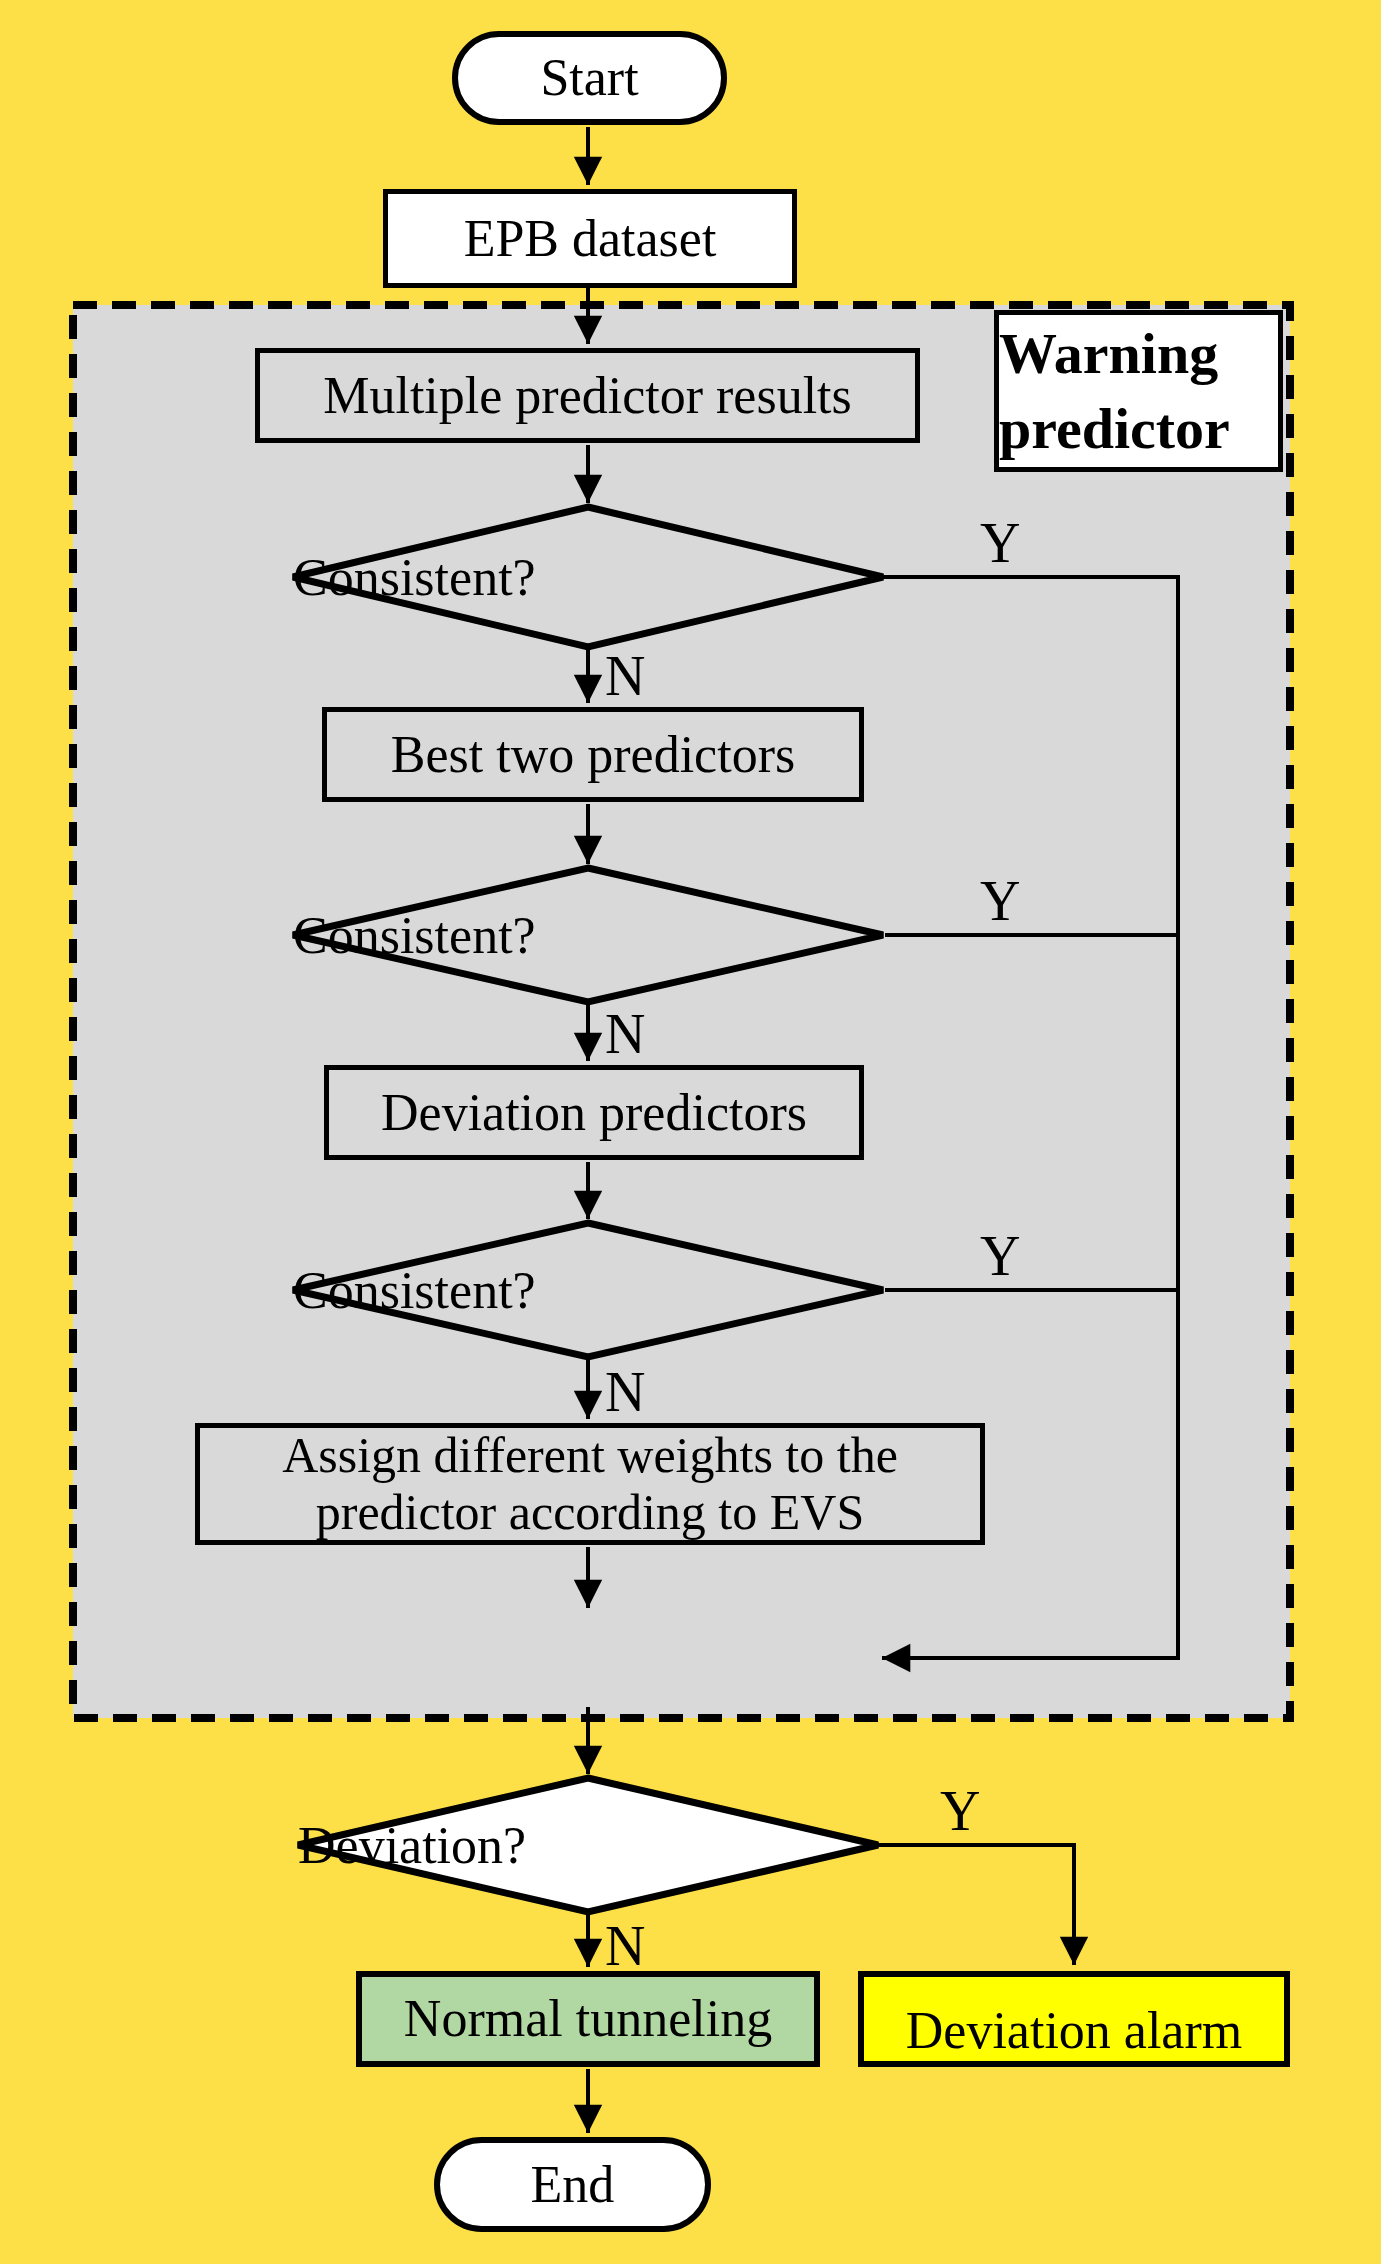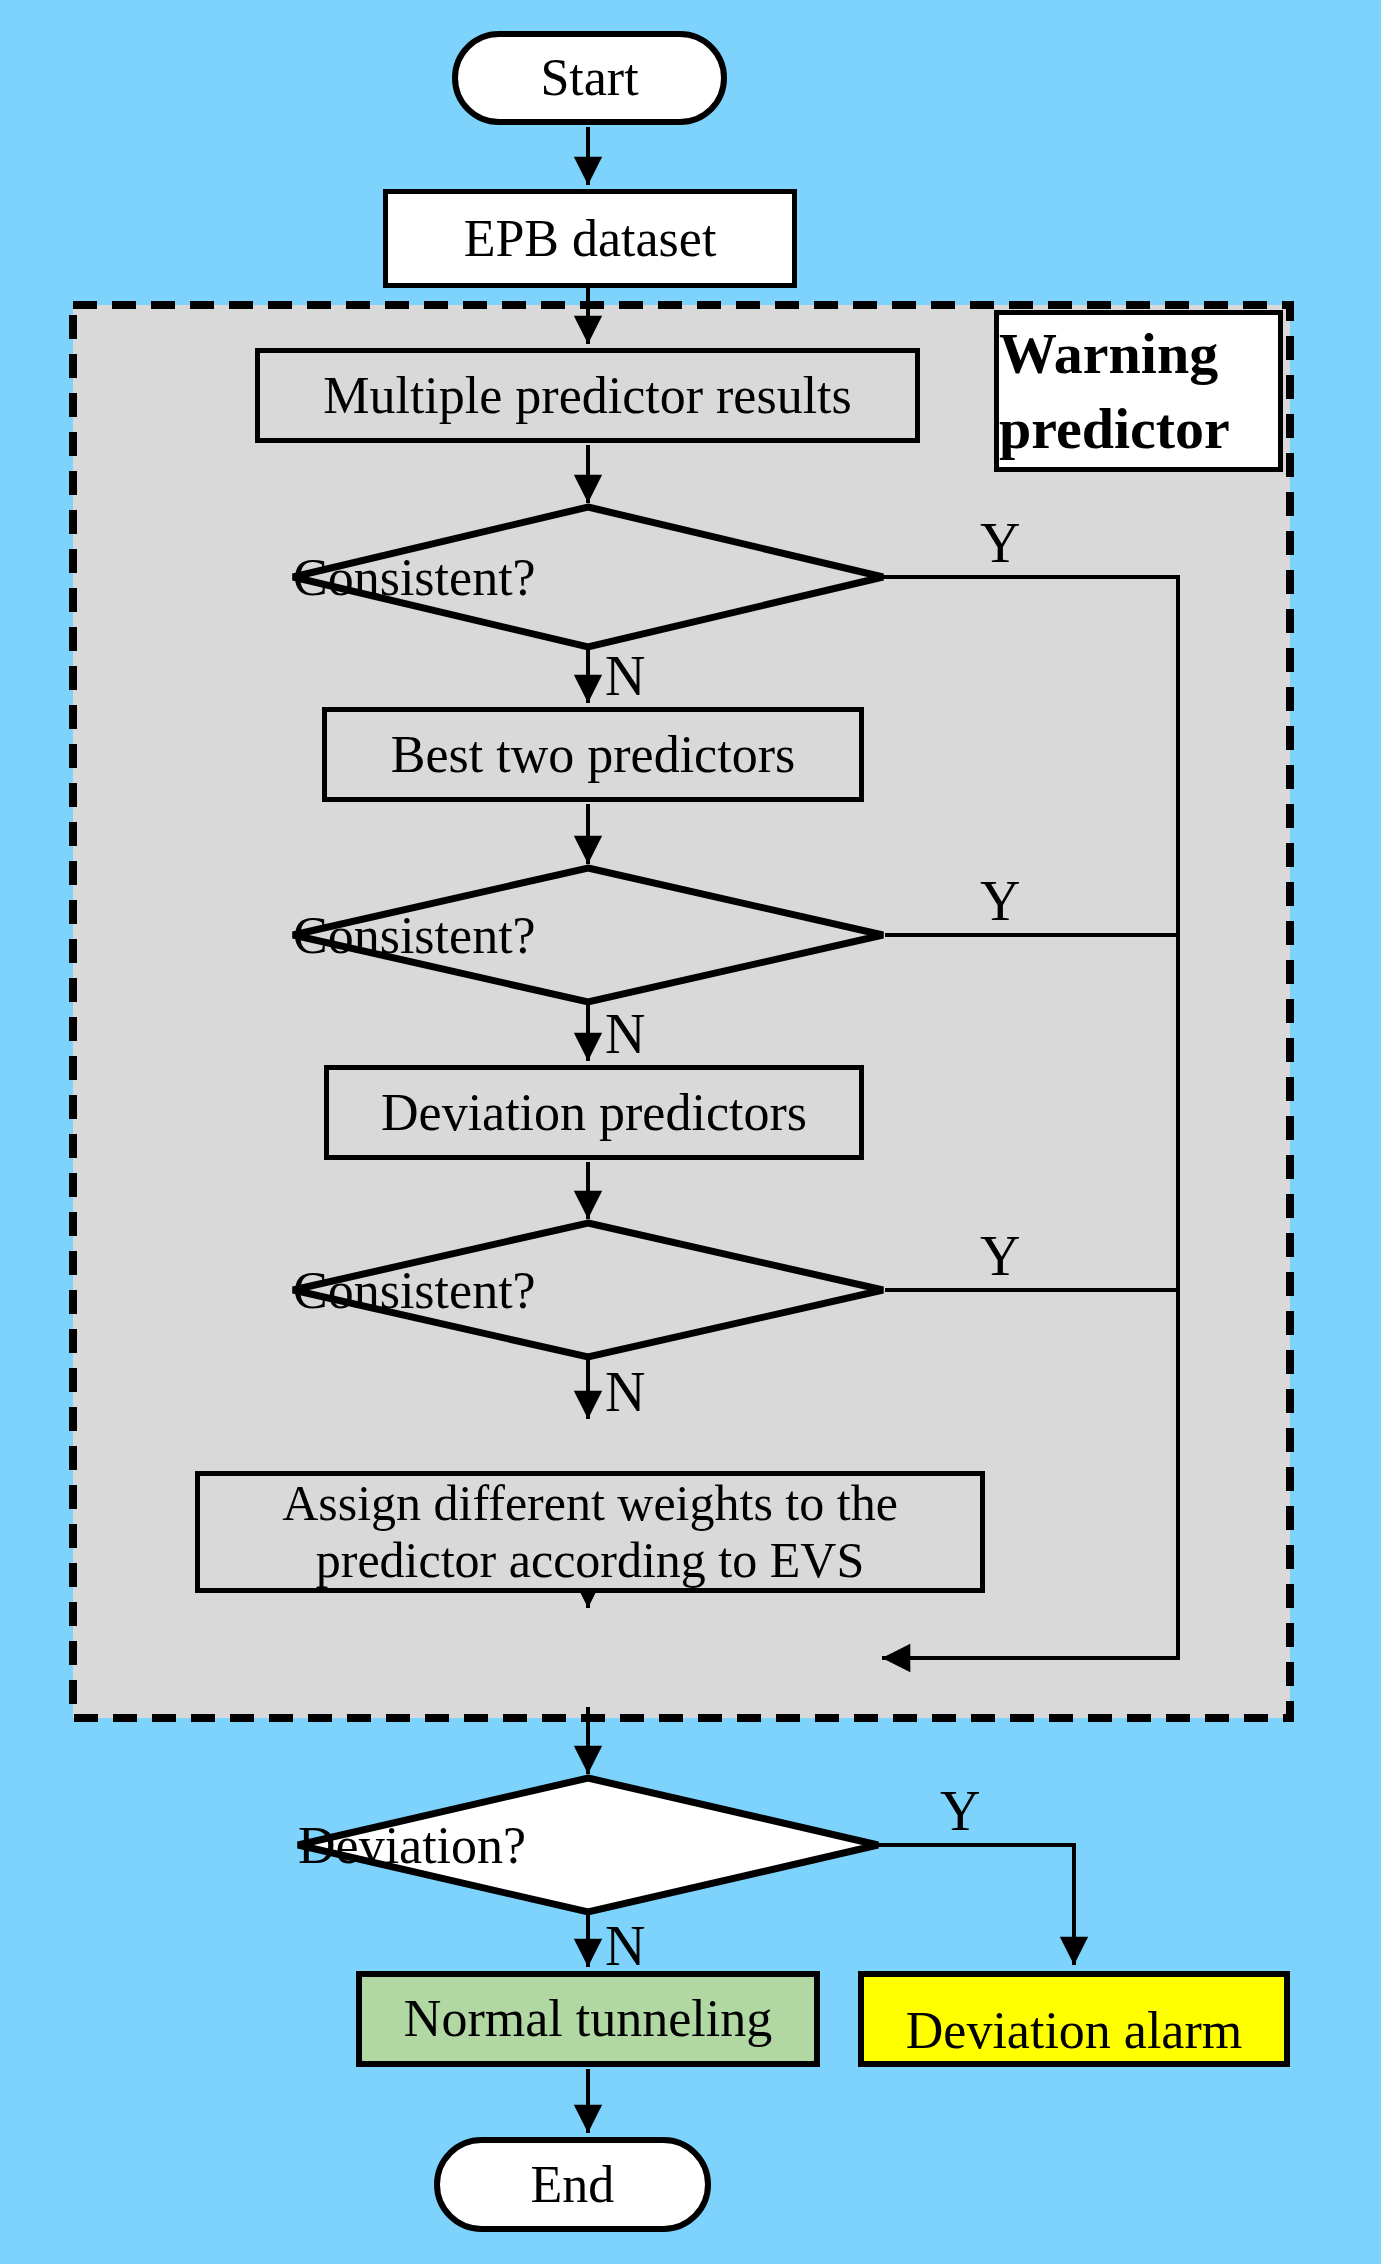--- a/index.html
+++ b/index.html
@@ -1,19 +1,19 @@
 <!DOCTYPE html>
 <html style="--container_bg: #d9d9d9; --normal_bg: #b1d7a2; --alarm_bg: #ffff00; --line: #000000; --node_bg: #ffffff;"><head>
 <meta charset="utf-8">
 <style>
   html,body{margin:0;padding:0;background:#ffffff;}
   .canvas{
     position:relative;
     width:1381px;height:2264px;
-    background:#7dd3fc;
+    background:#fde047;
     font-family:"Liberation Serif","DejaVu Serif",serif;
     color:#000;
     overflow:hidden;
   }
   .layer{position:absolute;left:0;top:0;}
   .container-rect{
     fill:var(--container_bg,#d9d9d9);
     stroke:var(--line,#000);
     stroke-width:8;
     stroke-dasharray:24 15;
@@ -35,21 +35,21 @@
   .node.gray{background:var(--container_bg,#d9d9d9);}
   .node.green{background:var(--normal_bg,#b1d7a2);border-width:6px;align-items:center;}
   .node.yellow{background:var(--alarm_bg,#ffff00);border-width:6px;align-items:flex-end;}
   .node.stadium{border-radius:48px;border-width:6px;}
   .dtext{
     position:absolute;
     display:flex;align-items:center;
     text-align:center;
     font-size:52px;
   }
-  .assign{font-size:50px;padding:0 0;margin-top:48px;}
+  .assign{font-size:50px;padding:0 0;}
   .warning{
     justify-content:flex-start;
     text-align:left;
     font-weight:bold;
     font-size:58px;
     line-height:1.3;
   }
   .branch{
     position:absolute;
     font-size:56px;

